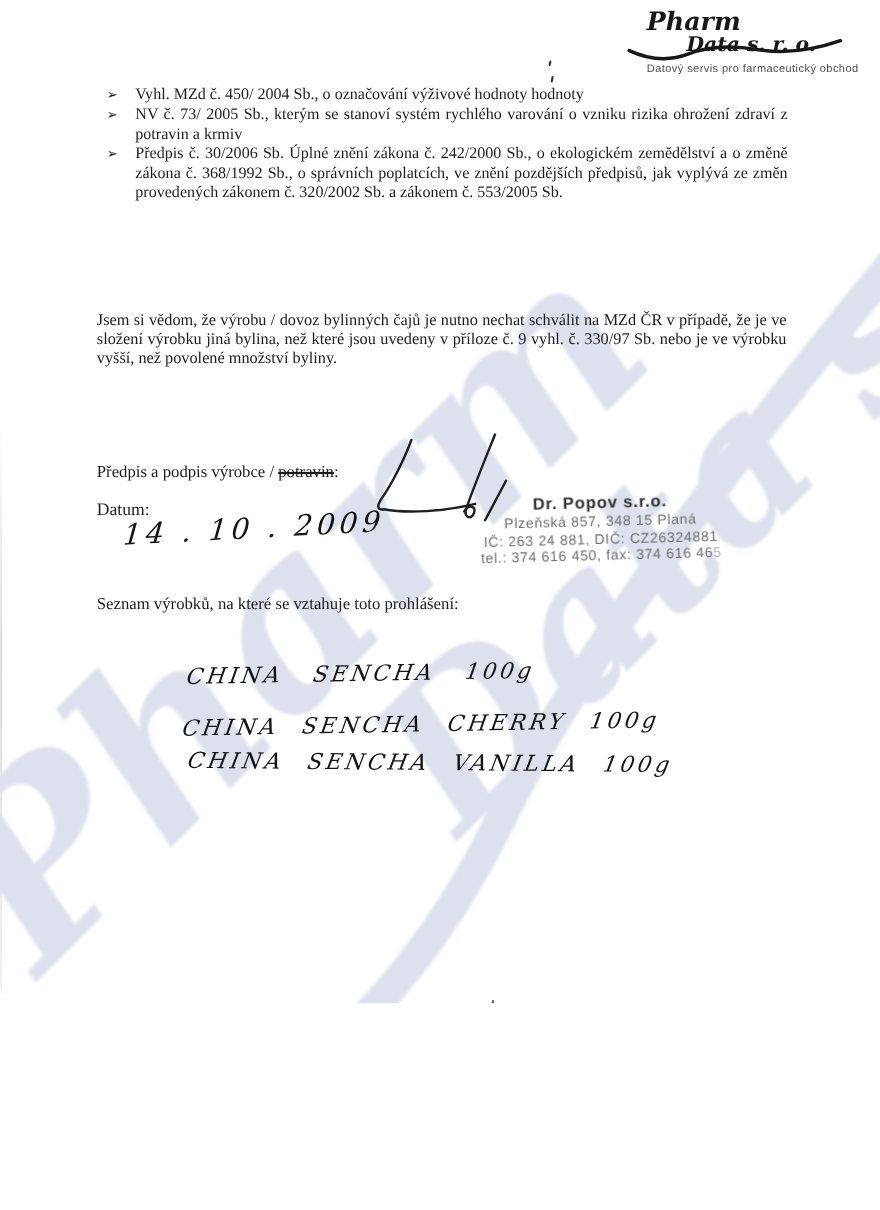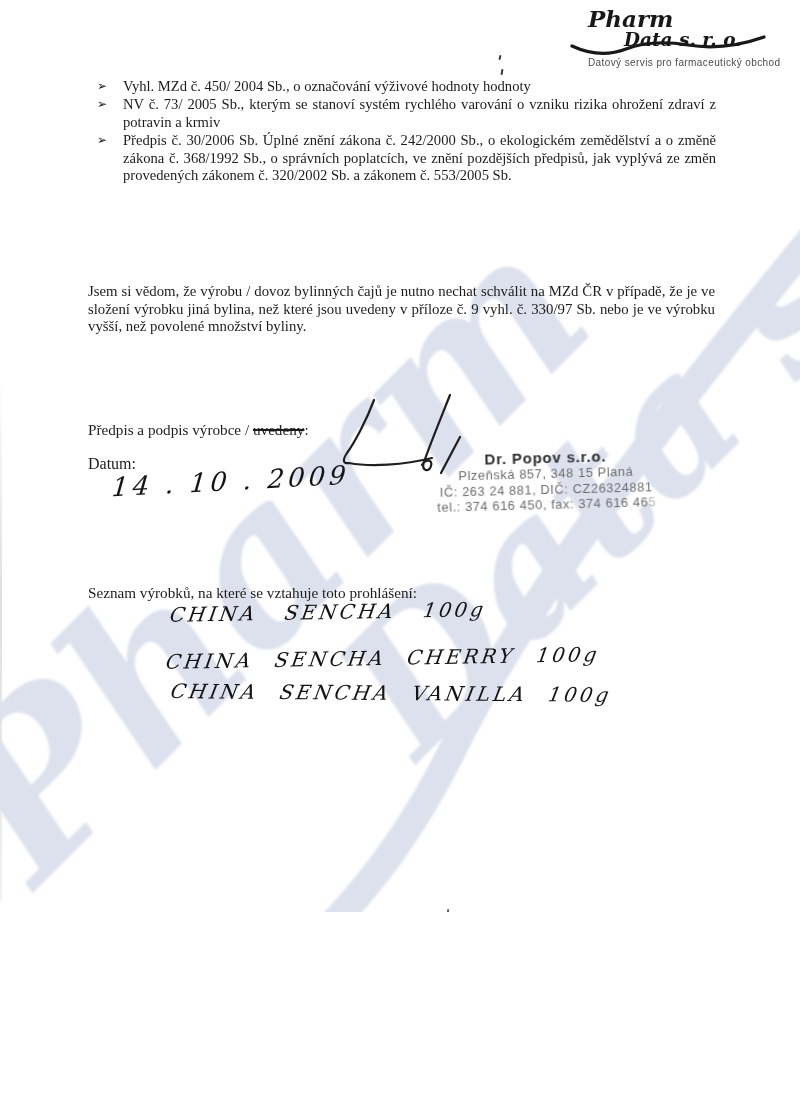--- a/index.html
+++ b/index.html
@@ -59,21 +59,21 @@
   .stamp{
     position:absolute;left:400px;top:449px;width:292px;text-align:center;
     transform:rotate(-1.5deg);font-family:"Liberation Sans", sans-serif;
     filter:blur(.3px);
   }
   .stamp-company{font-size:15px;font-weight:bold;color:#2e2e2e;letter-spacing:.8px;}
   .stamp-line{font-size:12.8px;color:#6d6d6d;letter-spacing:.6px;line-height:15.5px;}
   .faint{color:#b5b5b5;}
 
   
-  .products-heading{position:absolute;left:88px;top:541px;font-size:15.2px;margin-top:43px;}
+  .products-heading{position:absolute;left:88px;top:541px;font-size:15.2px;}
   .product-line{position:absolute;font-size:20px;letter-spacing:3px;word-spacing:18px;
     transform:rotate(-1deg) skewX(-10deg);}
   .product-1{left:170px;top:600px;}
   .product-2{left:166px;top:646px;word-spacing:12px;}
   .product-3{left:171px;top:681px;word-spacing:12px;transform:rotate(.5deg) skewX(-10deg);}
 
   
   .footer{
     position:absolute;left:550px;top:1033px;font-size:12.6px;font-style:italic;
     color:#c2410c;white-space:nowrap;text-decoration:underline;
@@ -121,21 +121,21 @@
       <span class="bullet-text"><span class="lead">NV č. 73/ 2005 Sb.,</span><span> kterým se stanoví systém rychlého varování o vzniku rizika ohrožení zdraví z potravin a krmiv</span></span>
     </div>
     <div class="bullet-item">
       <span class="bullet-glyph">➢</span>
       <span class="bullet-text"><span class="lead">Předpis č. 30/2006 Sb. Úplné znění zákona č. 242/2000 Sb.,</span><span> o ekologickém zemědělství a o změně zákona č. 368/1992 Sb., o správních poplatcích, ve znění pozdějších předpisů,  jak vyplývá ze změn provedených zákonem č. 320/2002 Sb. a zákonem č. 553/2005 Sb.</span></span>
     </div>
   </div>
 
   <div class="declaration">Jsem si vědom, že výrobu / dovoz bylinných čajů je nutno nechat schválit na MZd ČR v případě, že je ve složení výrobku jiná bylina, než které jsou uvedeny v příloze č. 9  vyhl. č. 330/97 Sb. nebo je ve výrobku vyšší, než povolené množství byliny.</div>
 
-  <div class="stamp-label"><span>Předpis a podpis výrobce / </span><span class="struck">uvedeny</span><span>:</span></div>
+  <div class="stamp-label"><span>Předpis a podpis výrobce / </span><span class="struck">potravin</span><span>:</span></div>
 
   <div class="date-label">Datum:</div>
 
   <div class="date-value handwriting">14 . 10 . 2009</div>
 
   <svg class="signature-svg" width="145" height="100" viewBox="0 0 145 100" xmlns="http://www.w3.org/2000/svg">
     <g fill="none" stroke="#1f1f1f" stroke-width="2.2" stroke-linecap="round">
       <path d="M 46 14 C 39 33, 27 56, 19 67 C 15 73, 14 78, 21 77 C 42 81, 76 79, 104 72"></path>
       <path d="M 122 9 C 112 34, 101 61, 96 76 C 93 85, 101 87, 103 80 C 105 74, 98 72, 94 79"></path>
       <path d="M 132 51 L 113 87"></path>

